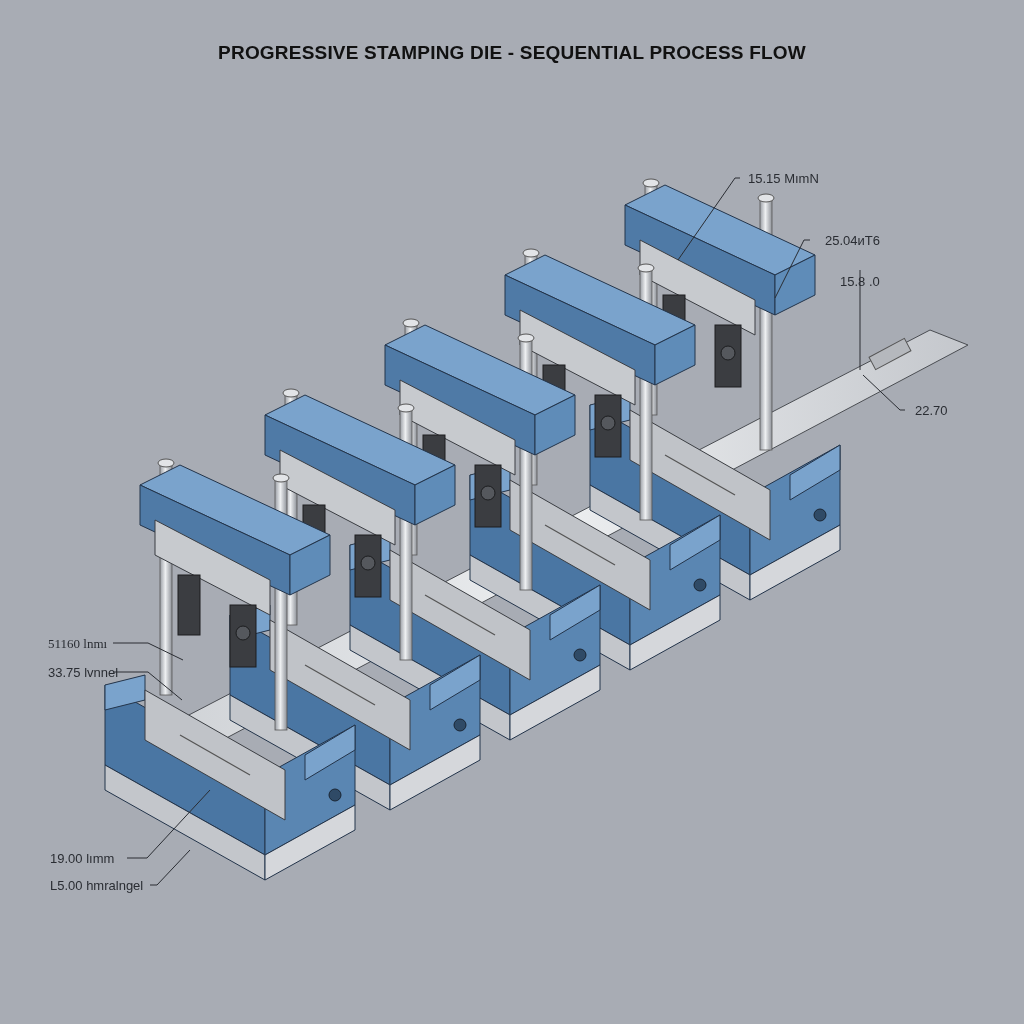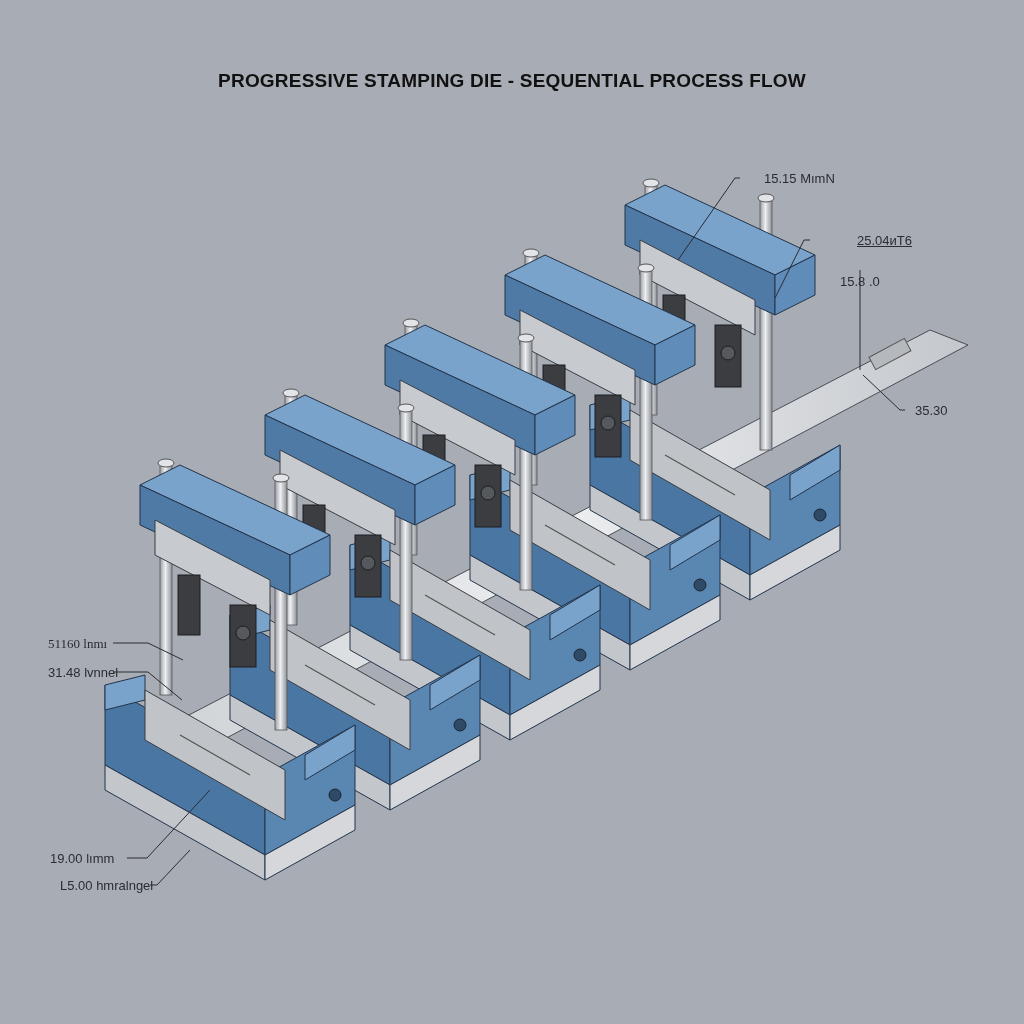--- a/index.html
+++ b/index.html
@@ -1,17 +1,17 @@
 <!DOCTYPE html>
 <html><head>
 <meta charset="utf-8">
 <style>
   html,body{margin:0;padding:0;}
   body{width:1024px;height:1024px;background:#a8acb4;position:relative;overflow:hidden;font-family:"Liberation Sans",sans-serif;}
-  .title{position:absolute;top:42px;left:0;width:1024px;text-align:center;font-weight:bold;font-size:19px;color:#111;letter-spacing:0.2px;margin-top:28px;}
+  .title{position:absolute;top:42px;left:0;width:1024px;text-align:center;font-weight:bold;font-size:19px;color:#111;letter-spacing:0.2px;}
   .label{position:absolute;font-size:13px;color:#2a2d33;white-space:nowrap;}
   svg.scene{position:absolute;left:0;top:0;}
 </style>
 </head>
 <body>
 
 <div class="title">PROGRESSIVE STAMPING DIE - SEQUENTIAL PROCESS FLOW</div>
 
 <svg class="scene" width="1024" height="1024" viewBox="0 0 1024 1024">
   <defs>
@@ -69,20 +69,20 @@
     <polyline points="810,240 804,240 775,298"></polyline>
     <line x1="860" y1="270" x2="860" y2="370"></line>
     <polyline points="905,410 900,410 863,375"></polyline>
     <polyline points="113,643 148,643 183,660"></polyline>
     <polyline points="113,672 148,672 182,700"></polyline>
     <polyline points="127,858 147,858 210,790"></polyline>
     <polyline points="150,885 157,885 190,850"></polyline>
   </g>
 </svg>
 
-<div class="label" style="left:748px;top:171px;margin-left:16px;">15.15 MımN</div>
-<div class="label" style="left:857px;top:233px;text-decoration:underline;">25.04ᴎT6</div>
+<div class="label" style="left:748px;top:171px;">15.15 MımN</div>
+<div class="label" style="left:825px;top:233px;">25.04ᴎT6</div>
 <div class="label" style="left:840px;top:274px;">15.8 .0</div>
-<div class="label" style="left:915px;top:403px;">35.30</div>
+<div class="label" style="left:915px;top:403px;">22.70</div>
 <div class="label" style="left:48px;top:636px;font-family:Liberation Serif, serif;">51160 lnmı</div>
-<div class="label" style="left:48px;top:665px;">31.48 lvnnel</div>
+<div class="label" style="left:48px;top:665px;">33.75 lvnnel</div>
 <div class="label" style="left:50px;top:851px;">19.00 lımm</div>
-<div class="label" style="left:60px;top:878px;">L5.00 hmralngel</div>
+<div class="label" style="left:50px;top:878px;">L5.00 hmralngel</div>
 
 </body></html>

